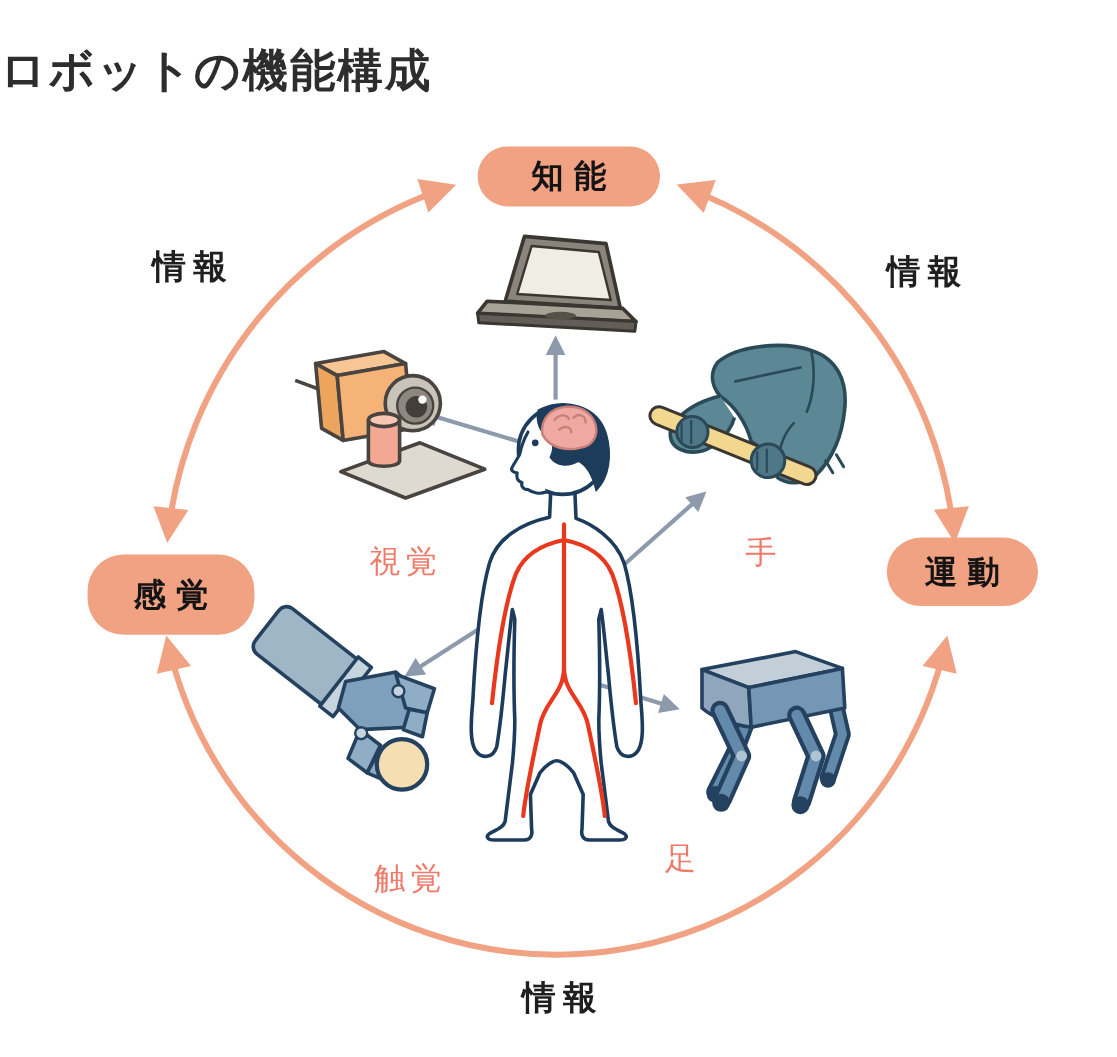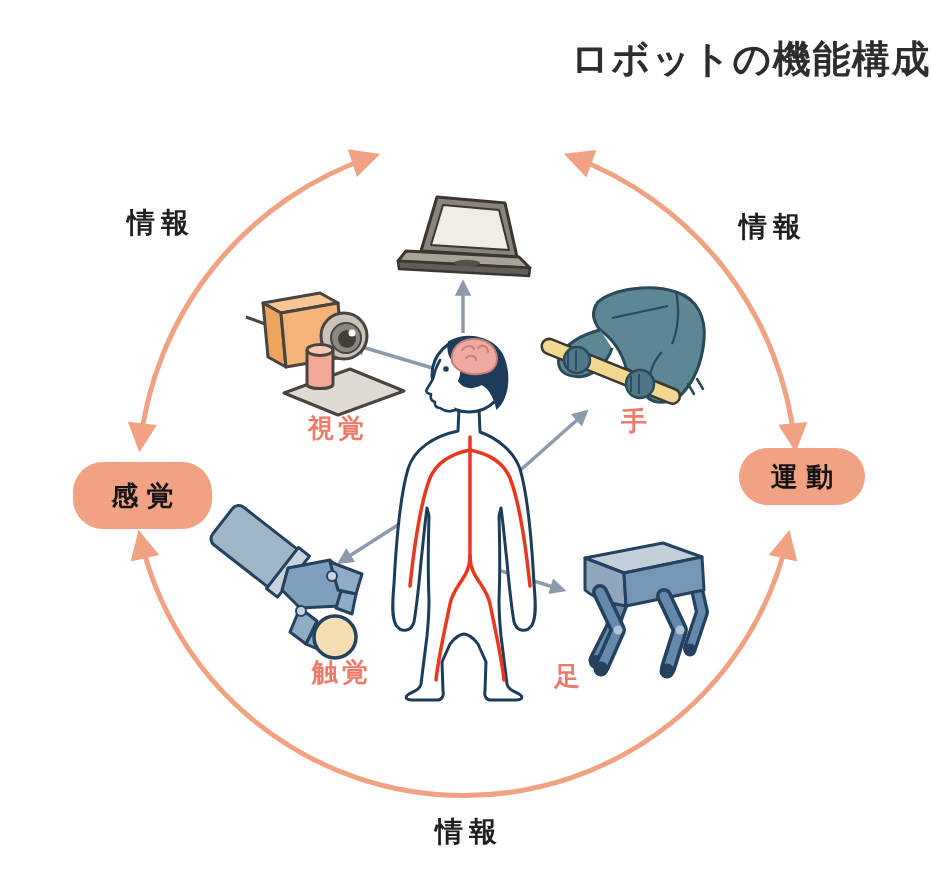--- a/index.html
+++ b/index.html
@@ -1,21 +1,21 @@
 <!DOCTYPE html>
 <html><head>
 <meta charset="utf-8">
 <style>
   html,body{margin:0;padding:0;background:#ffffff;}
   .canvas{
     position:relative;width:931px;height:881px;background:#ffffff;overflow:hidden;
     font-family:"DejaVu Sans","Liberation Sans",sans-serif;
   }
   .title{
-    position:absolute;left:0;top:34px;width:100%;text-align:right;
+    position:absolute;left:0;top:34px;width:100%;text-align:left;
     font-size:38px;font-weight:bold;color:#2d2d2d;letter-spacing:0.04em;
   }
   svg.layer{position:absolute;left:0;top:0;}
   .pill{
     position:absolute;display:flex;align-items:center;justify-content:center;
     background:#F1A283;border-radius:30px;
     font-size:27px;font-weight:bold;color:#141414;
     letter-spacing:0.32em;text-indent:0.32em;
   }
   .pill-top{left:398px;top:122px;width:152px;height:50px;}
@@ -24,26 +24,27 @@
   .flow-label{
     position:absolute;transform:translate(-50%,-50%);
     font-size:28px;font-weight:bold;color:#1f1f1f;letter-spacing:0.22em;text-indent:0.22em;
     white-space:nowrap;
   }
   .fl-topleft{left:158px;top:223px;}
   .fl-topright{left:770px;top:227px;}
   .fl-bottom{left:466px;top:832px;}
   .item-label{
     position:absolute;transform:translate(-50%,-50%);
-    font-size:26px;font-weight:bold;color:#EE7B6A;letter-spacing:0.18em;text-indent:0.18em;
+    font-size:26px;font-weight:normal;color:#EE7B6A;letter-spacing:0.18em;text-indent:0.18em;
     white-space:nowrap;
+    margin-top:40px;
   }
   .il-vision{left:336px;top:428px;}
   .il-hand{left:634px;top:421px;}
-  .il-touch{left:340px;top:672px;}
+  .il-touch{left:340px;top:692px;}
   .il-foot{left:567px;top:676px;}
 </style>
 </head>
 <body>
 
 <div class="canvas">
 
   <div class="title">ロボットの機能構成</div>
 
   <svg class="layer" width="931" height="881" viewBox="0 0 931 881">
@@ -187,20 +188,23 @@
         <circle cx="469" cy="375" r="37" fill="#ffffff" stroke="#1D3C5C" stroke-width="3"></circle>
         <path d="M 440 360 C 436 367 434 374 433 379 L 427 389 C 425 392 428 394 431 394 C 430 398 431 401 435 402 C 434 405 436 408 440 408 C 444 411 450 412 455 410" fill="#ffffff" stroke="#1D3C5C" stroke-width="2.6" stroke-linejoin="round" stroke-linecap="round"></path>
         <path d="M 449 342 C 470 331 498 338 505 362 C 510 380 507 398 497 408 C 494 396 490 388 482 384 C 473 389 464 388 459 381 C 463 373 461 365 454 362 C 449 357 447 349 449 342 Z" fill="#1D3C5C" stroke="#1D3C5C" stroke-width="2"></path>
         <path d="M 452 362 C 450 348 460 340 472 339 C 486 338 496 346 497 358 C 497 366 492 372 484 373 C 474 376 458 374 452 362 Z" fill="#EFA9A3" stroke="#C97F77" stroke-width="2"></path>
         <path d="M 462 350 C 466 345 472 345 474 349 M 478 348 C 482 344 488 346 488 352 M 466 358 C 470 354 476 356 476 360" fill="none" stroke="#C97F77" stroke-width="2" stroke-linecap="round"></path>
         <circle cx="446" cy="369" r="2.8" fill="#1D3C5C"></circle>
       </g>
     </g>
   </svg>
 
+  <div class="pill pill-top">
+    <span>知能</span>
+  </div>
   <div class="pill pill-left">
     <span>感覚</span>
   </div>
   <div class="pill pill-right">
     <span>運動</span>
   </div>
 
   <div class="flow-label fl-topleft">情報</div>
   <div class="flow-label fl-topright">情報</div>
   <div class="flow-label fl-bottom">情報</div>

